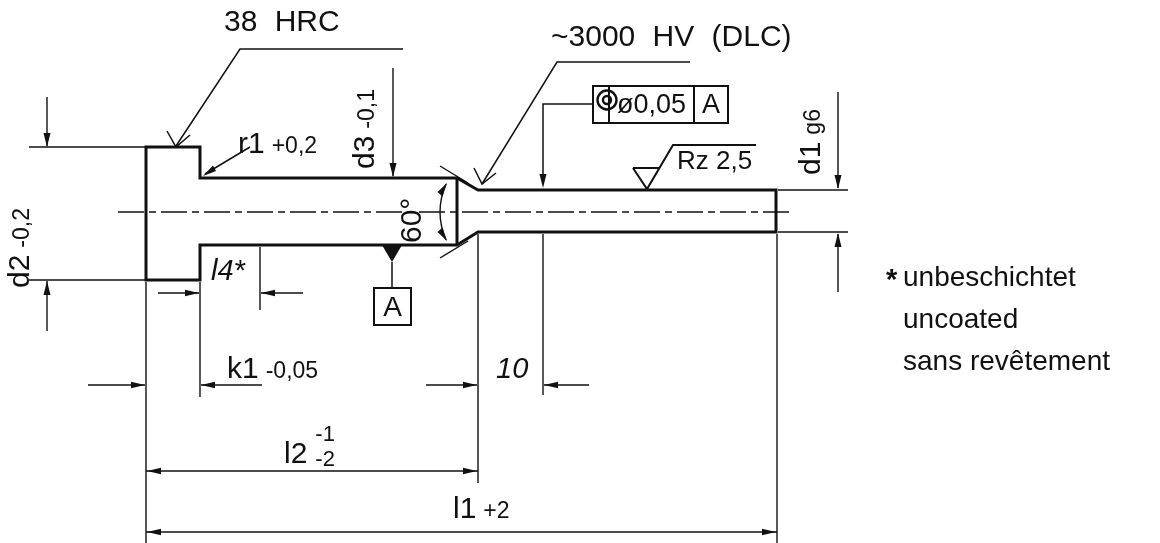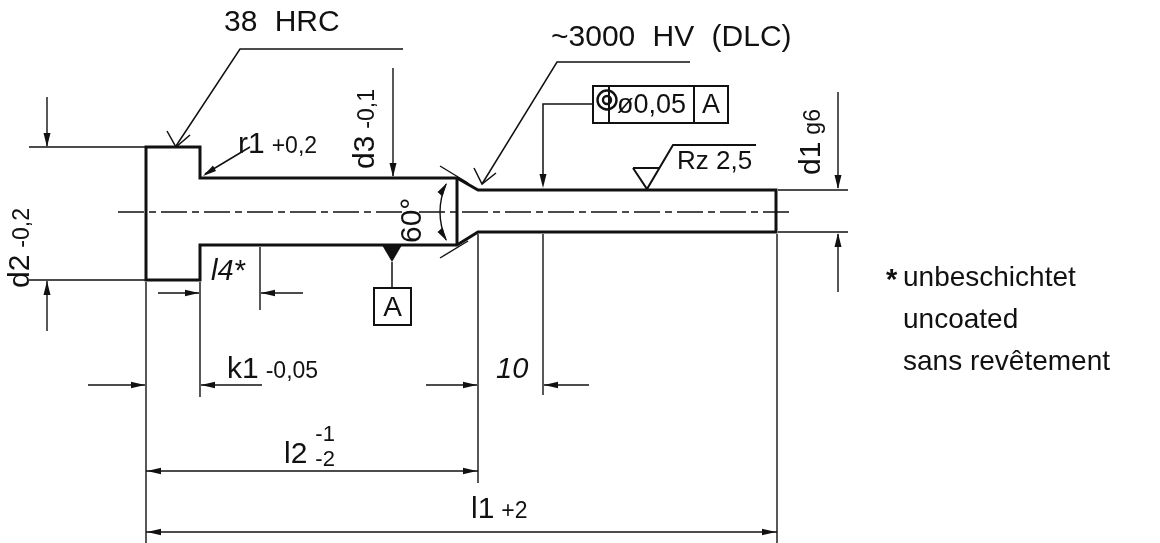--- a/index.html
+++ b/index.html
@@ -150,21 +150,21 @@
   <div class="lbl dimnum" style="left:496px;top:354px;">10</div>
 
   <div class="lbl" style="left:284px;top:438px;display:flex;">
     <span class="big">l2</span>
     <span class="stack">
       <span>-1</span>
       <span>-2</span>
     </span>
   </div>
 
-  <div class="lbl" style="left:471px;top:493px;"><span class="big">l1</span><span class="tol">+2</span></div>
+  <div class="lbl" style="left:453px;top:493px;"><span class="big">l1</span><span class="tol">+2</span></div>
 
   <div class="note">
     <span class="marker">*</span>
     <div class="nline">unbeschichtet</div>
     <div class="nline">uncoated</div>
     <div class="nline">sans revêtement</div>
   </div>
 
 </div>
 

